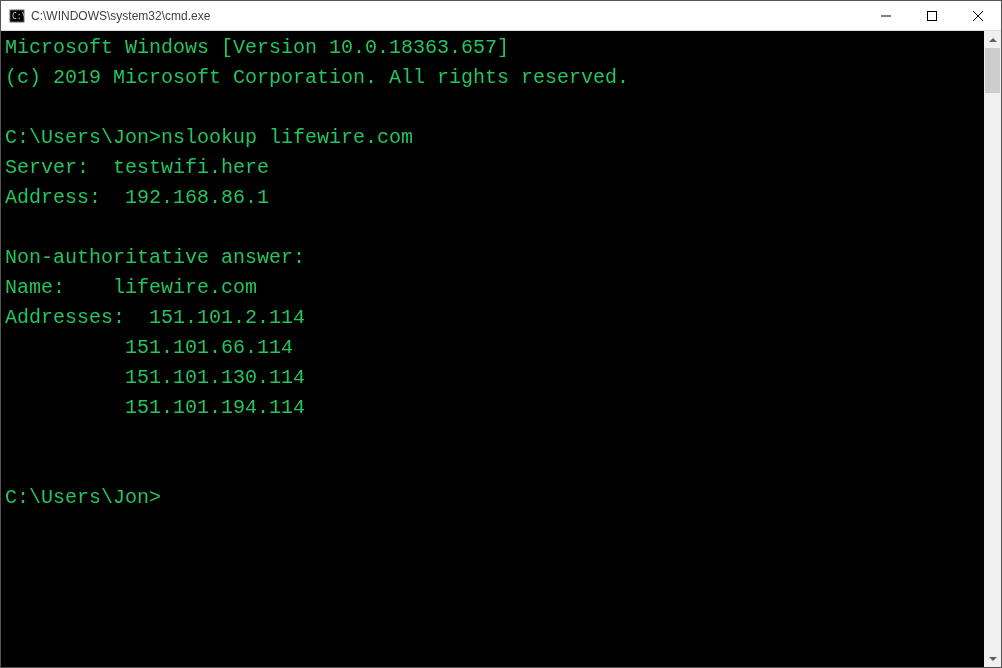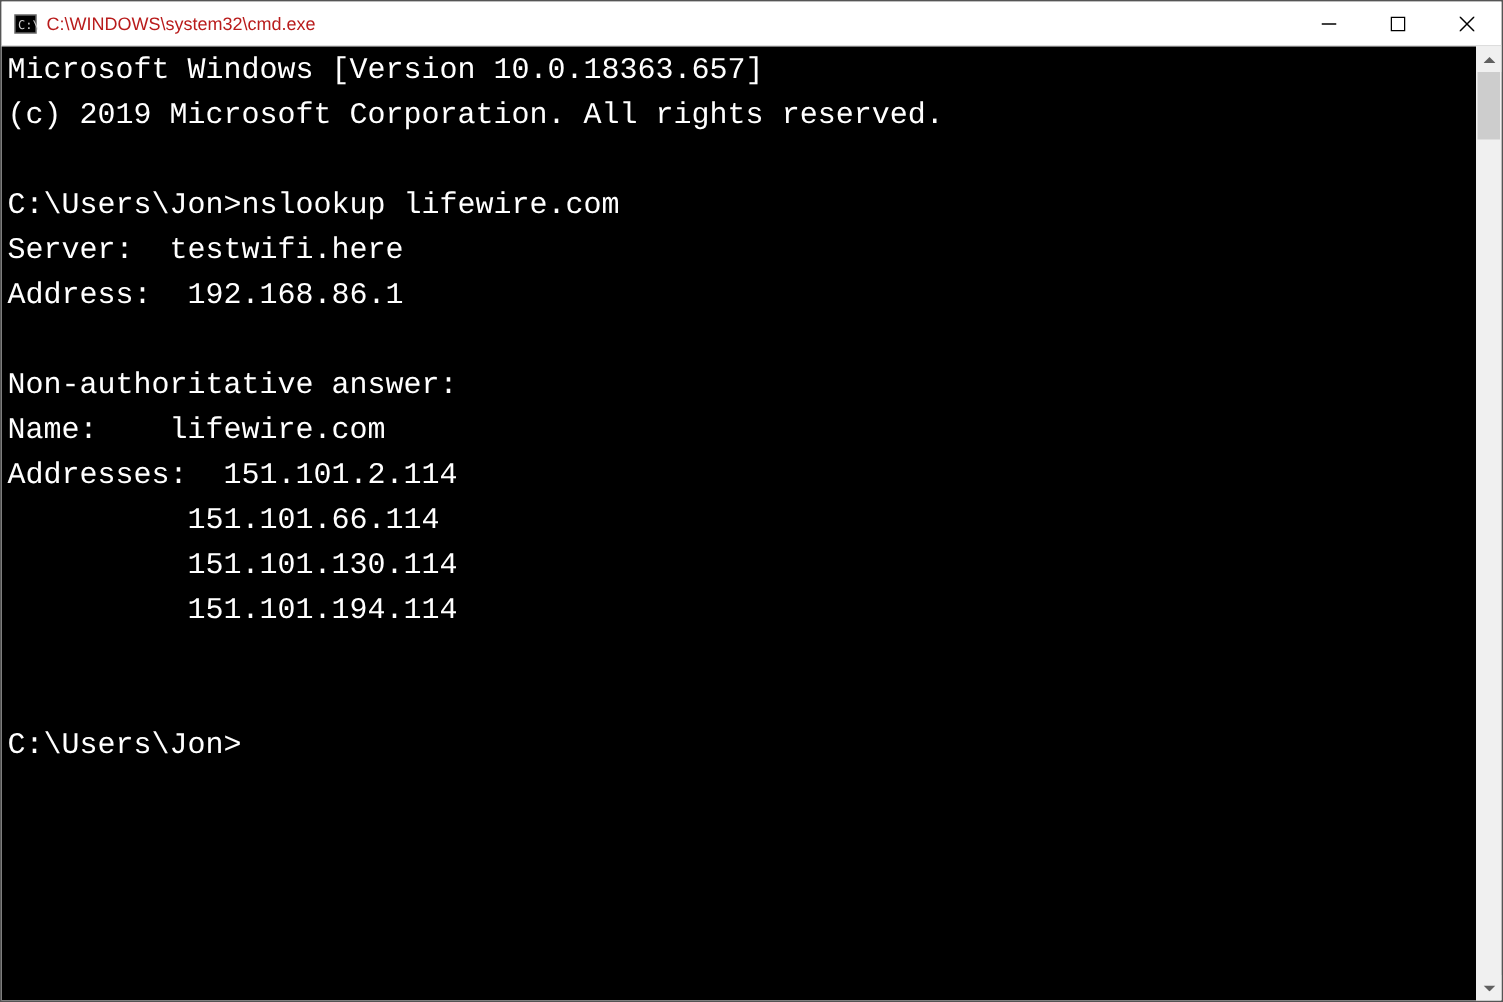--- a/index.html
+++ b/index.html
@@ -21,21 +21,21 @@
     .titlebar .app-icon {
       width: 16px;
       height: 16px;
       margin: 0 6px 0 8px;
       display: flex;
       align-items: center;
       justify-content: center;
     }
     .titlebar .title {
       font-size: 12px;
-      color: #b91c1c;
+      color: #404040;
       flex: 0 0 auto;
     }
     .titlebar .spacer { flex: 1; }
     .titlebar .win-btn {
       width: 46px;
       height: 30px;
       display: flex;
       align-items: center;
       justify-content: center;
       color: #000;
@@ -43,21 +43,21 @@
     .titlebar .win-btn svg { display: block; }
     .client {
       position: relative;
       width: 100%;
       height: calc(100% - 30px);
       display: flex;
     }
     .terminal {
       flex: 1;
       background: #000000;
-      color: #ffffff;
+      color: #22c55e;
       font-family: Consolas, "Courier New", monospace;
       font-size: 20px;
       line-height: 1.5;
       padding: 2px 4px;
       white-space: pre;
       overflow: hidden;
     }
     .scrollbar {
       width: 17px;
       background: #f0f0f0;

